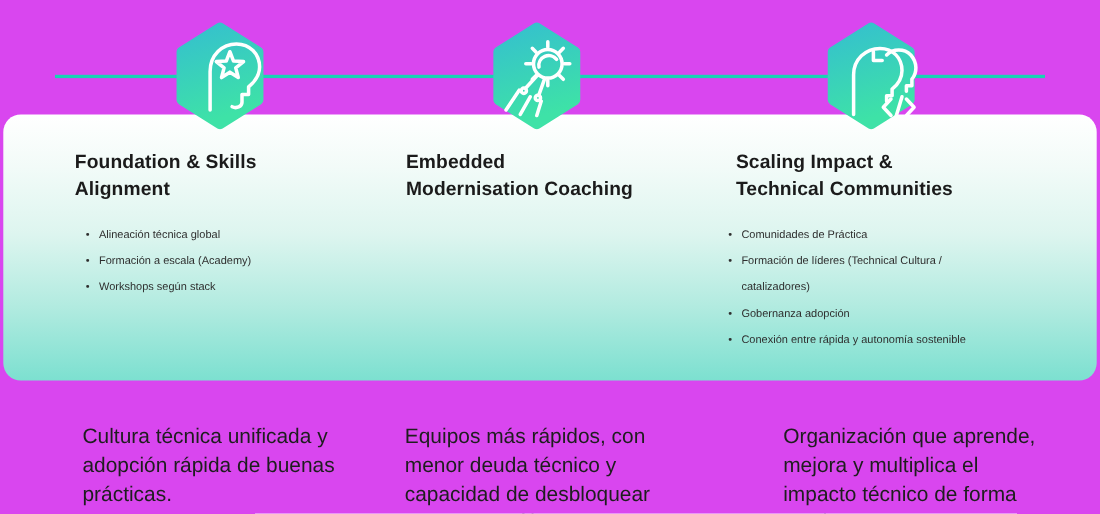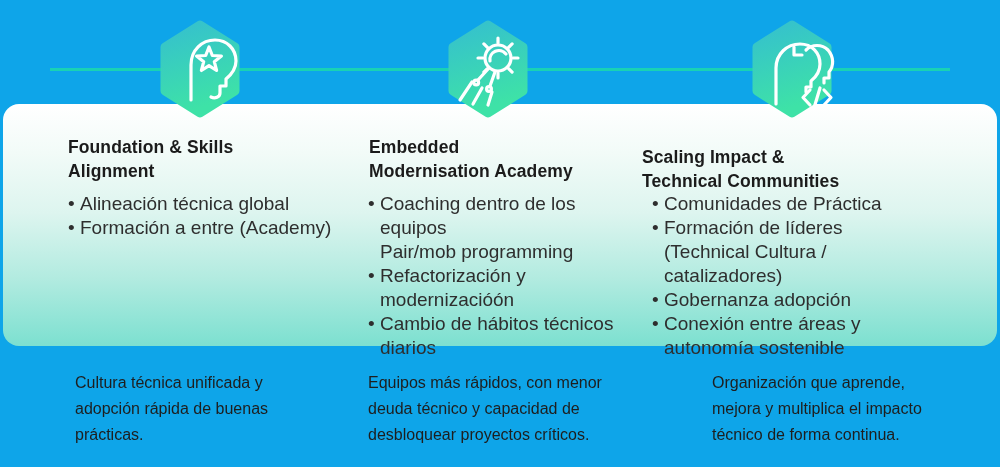--- a/index.html
+++ b/index.html
@@ -1,19 +1,19 @@
 <!DOCTYPE html>
 <html><head>
 <meta charset="utf-8">
 <style>
   html,body{margin:0;padding:0;background:#ffffff;}
   .canvas{
     position:relative;
     width:1000px;height:467px;
-    background:#0ea5e9;
+    background:#d946ef;
     overflow:hidden;
     font-family:"Liberation Sans", sans-serif;
   }
   .gradient-panel{
     position:absolute;
     left:3px;right:3px;top:104px;height:242px;
     border-radius:16px;
     background:linear-gradient(180deg,
       #ffffff 0%, #f2fbf8 20%, #ddf5ef 45%, #b2ebe0 72%, #7ce0d0 100%);
   }
@@ -28,43 +28,43 @@
   .hex-3{left:748px;}
   .col-title{
     position:absolute;top:136px;
     max-width:215px;
     font-size:17.5px;font-weight:700;
     line-height:1.35;color:#1b1b1b;
     letter-spacing:0.1px;
   }
   .t1{left:68px;}
   .t2{left:369px;}
-  .t3{left:642px;margin-top:10px;}
+  .t3{left:669px;}
   .col-bullets{
     position:absolute;top:192px;
-    margin:0;padding:0;list-style:none;
-    font-size:19px;line-height:24px;color:#2e2e2e;
+    margin:10px;padding:0;list-style:none;
+    font-size:10px;line-height:24px;color:#2e2e2e;
   }
   .col-bullets li{
     position:relative;
     padding-left:12px;
     white-space:pre-line;
   }
   .col-bullets li::before{
     content:"\2022";
     position:absolute;left:0;top:0;
     color:#2e2e2e;
   }
   .b1{left:68px;width:265px;}
   .b2{left:368px;width:268px;}
   .b3{left:652px;width:250px;}
   .col-summary{
-    position:absolute;top:370px;
+    position:absolute;top:385px;
     width:240px;
-    font-size:16px;line-height:26px;color:#1e1e1e;
+    font-size:19px;line-height:26px;color:#1e1e1e;
   }
   .s1{left:75px;}
   .s2{left:368px;}
   .s3{left:668px;margin-left:44px;}
   .icon-art{fill:none;stroke:#ffffff;stroke-width:3.2;stroke-linecap:round;stroke-linejoin:round;}
 </style>
 </head>
 <body>
 
 <div class="canvas">
@@ -117,35 +117,30 @@
       <path d="M28,84 L28,48 C28,34 39,24 52,24 C64,24 72,33 72,44 C72,51 68,57 63,61 L63,67 L58,67 L58,72"></path>
       <path d="M46,27 L46,35 L54,35"></path>
       <path d="M58,30 C64,24 74,24 80,30 C86,37 86,46 81,52 L81,58 L76,58 L76,63"></path>
       <path d="M62,70 L55,77.5 L62,85 M76,70 L83,77.5 L76,85 M72,68 L66,88"></path>
     </g>
   </svg>
 
   <div class="col-title t1">Foundation &amp; Skills Alignment</div>
   <ul class="col-bullets b1">
       <li>Alineación técnica global</li>
-      <li>Formación a entre (Academy)</li>
+      <li>Formación a escala (Academy)</li>
+      <li>Workshops según stack</li>
     </ul>
   <div class="col-summary s1">Cultura técnica unificada y adopción rápida de buenas prácticas.</div>
 
-  <div class="col-title t2">Embedded Modernisation Academy</div>
-  <ul class="col-bullets b2">
-      <li>Coaching dentro de los equipos
-Pair/mob programming</li>
-      <li>Refactorización y modernizacióón</li>
-      <li>Cambio de hábitos técnicos diarios</li>
-    </ul>
+  <div class="col-title t2">Embedded Modernisation Coaching</div>
   <div class="col-summary s2">Equipos más rápidos, con menor deuda técnico y capacidad de desbloquear proyectos críticos.</div>
 
   <div class="col-title t3">Scaling Impact &amp; Technical Communities</div>
   <ul class="col-bullets b3">
       <li>Comunidades de Práctica</li>
       <li>Formación de líderes (Technical Cultura / catalizadores)</li>
       <li>Gobernanza adopción</li>
-      <li>Conexión entre áreas y autonomía sostenible</li>
+      <li>Conexión entre rápida y autonomía sostenible</li>
     </ul>
   <div class="col-summary s3">Organización que aprende, mejora y multiplica el impacto técnico de forma continua.</div>
 
 </div>
 
 </body></html>

